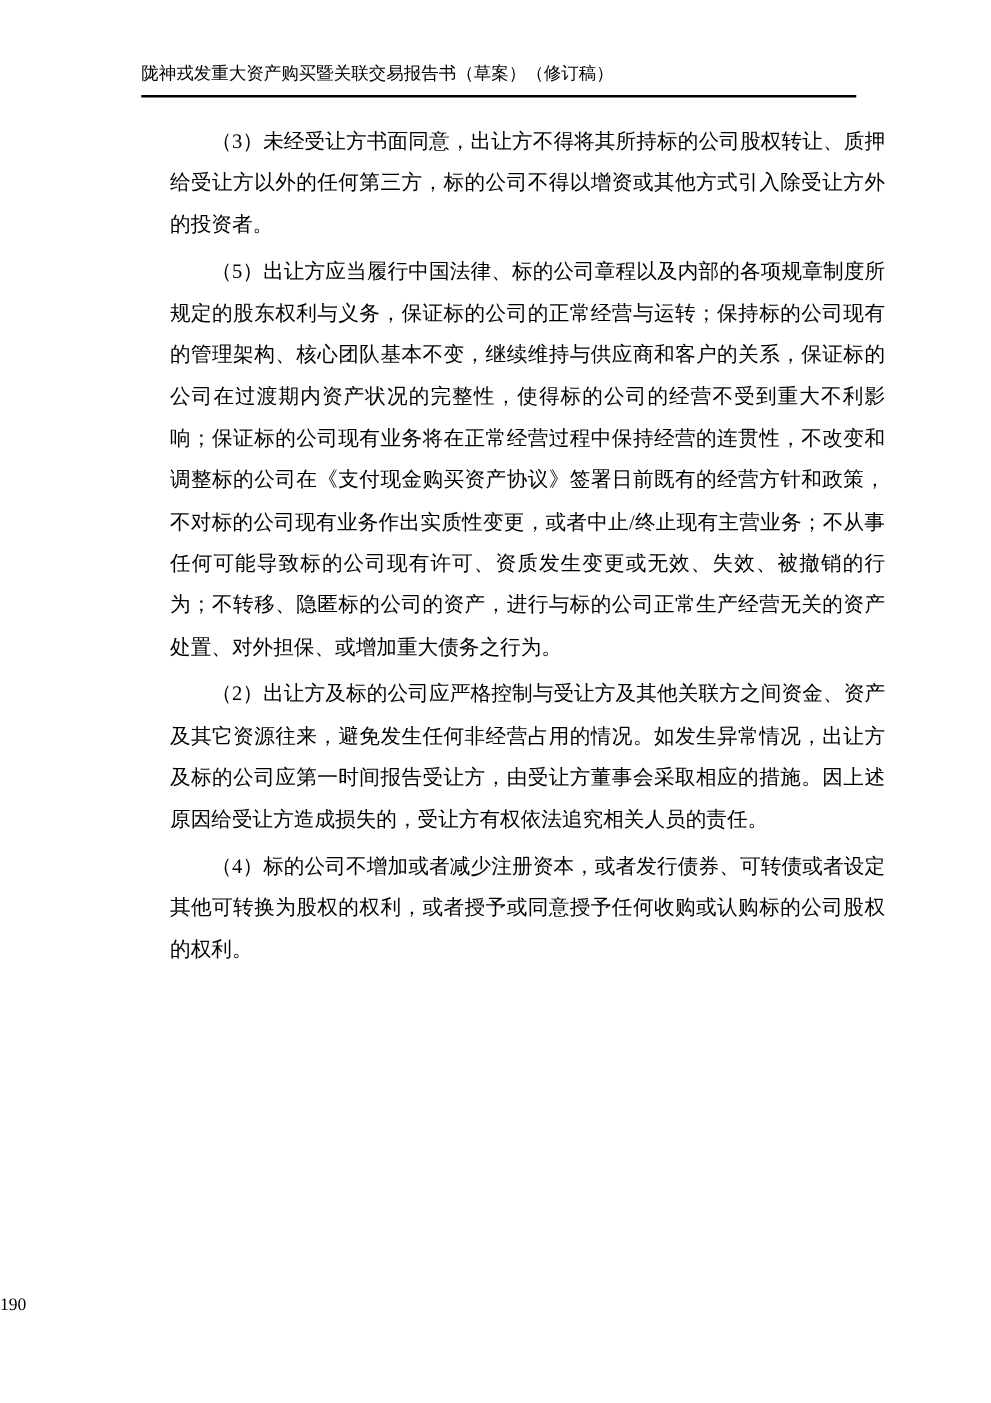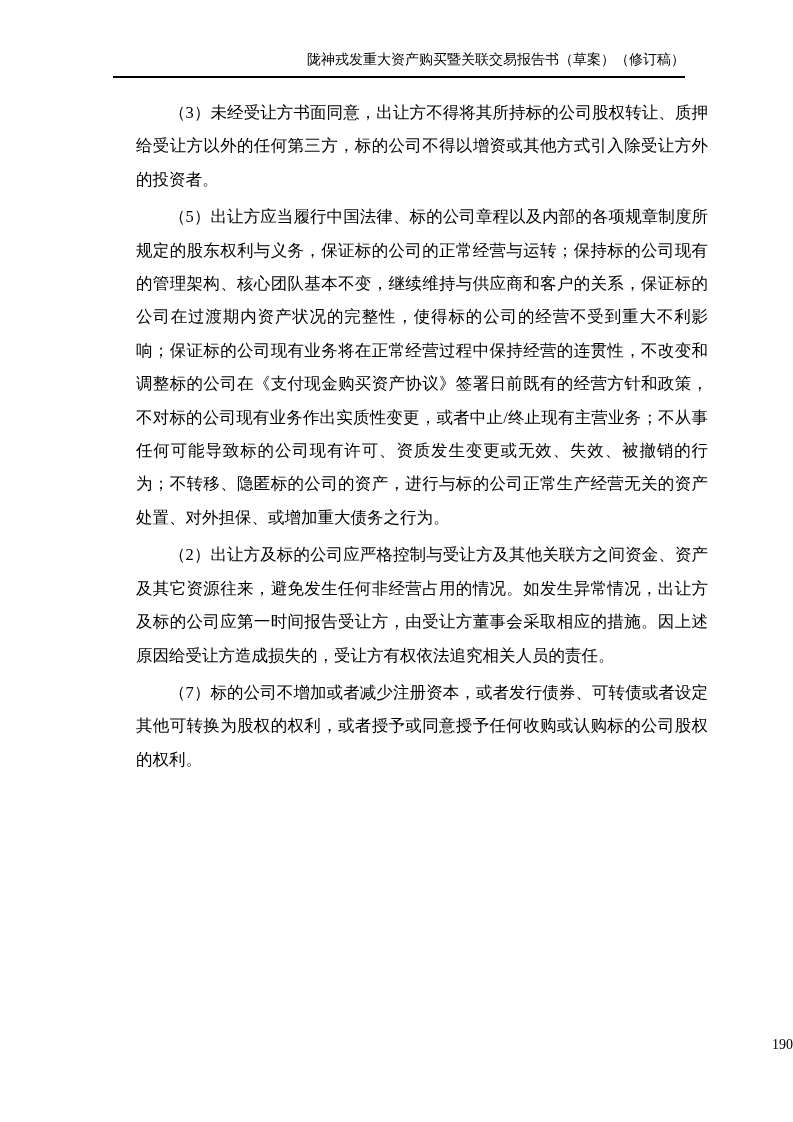--- a/index.html
+++ b/index.html
@@ -15,21 +15,21 @@
     color: #000000;
     font-family: "Liberation Serif", "DejaVu Serif", serif;
     overflow: hidden;
   }
   .header {
     position: absolute;
     left: 113px;
     top: 50px;
     width: 572px;
     display: flex;
-    justify-content: flex-end;
+    justify-content: flex-start;
     align-items: flex-end;
     font-size: 14px;
     line-height: 20px;
     padding-bottom: 6px;
     border-bottom: 2px solid #000000;
     white-space: nowrap;
   }
   .content {
     position: absolute;
     left: 113px;
@@ -46,39 +46,39 @@
     word-break: break-all;
   }
   .content p + p {
     margin-top: 4px;
   }
   .footer {
     position: absolute;
     left: 0;
     top: 1036px;
     width: 793px;
-    text-align: right;
+    text-align: left;
     font-size: 14px;
     line-height: 18px;
   }
 </style>
 </head>
 <body>
 
 <div class="page">
 
   <div class="header">
     <span>陇神戎发</span>
     <span>重大资产购买暨关联交易报告书（草案）（修订稿）</span>
   </div>
 
   <div class="content">
     <p>（3）未经受让方书面同意，出让方不得将其所持标的公司股权转让、质押给受让方以外的任何第三方，标的公司不得以增资或其他方式引入除受让方外的投资者。</p>
     <p>（5）出让方应当履行中国法律、标的公司章程以及内部的各项规章制度所规定的股东权利与义务，保证标的公司的正常经营与运转；保持标的公司现有的管理架构、核心团队基本不变，继续维持与供应商和客户的关系，保证标的公司在过渡期内资产状况的完整性，使得标的公司的经营不受到重大不利影响；保证标的公司现有业务将在正常经营过程中保持经营的连贯性，不改变和调整标的公司在《支付现金购买资产协议》签署日前既有的经营方针和政策，不对标的公司现有业务作出实质性变更，或者中止/终止现有主营业务；不从事任何可能导致标的公司现有许可、资质发生变更或无效、失效、被撤销的行为；不转移、隐匿标的公司的资产，进行与标的公司正常生产经营无关的资产处置、对外担保、或增加重大债务之行为。</p>
     <p>（2）出让方及标的公司应严格控制与受让方及其他关联方之间资金、资产及其它资源往来，避免发生任何非经营占用的情况。如发生异常情况，出让方及标的公司应第一时间报告受让方，由受让方董事会采取相应的措施。因上述原因给受让方造成损失的，受让方有权依法追究相关人员的责任。</p>
-    <p>（7）标的公司不增加或者减少注册资本，或者发行债券、可转债或者设定其他可转换为股权的权利，或者授予或同意授予任何收购或认购标的公司股权的权利。</p>
+    <p>（4）标的公司不增加或者减少注册资本，或者发行债券、可转债或者设定其他可转换为股权的权利，或者授予或同意授予任何收购或认购标的公司股权的权利。</p>
   </div>
 
   <div class="footer">
     <span>190</span>
   </div>
 
 </div>
 
 </body></html>

